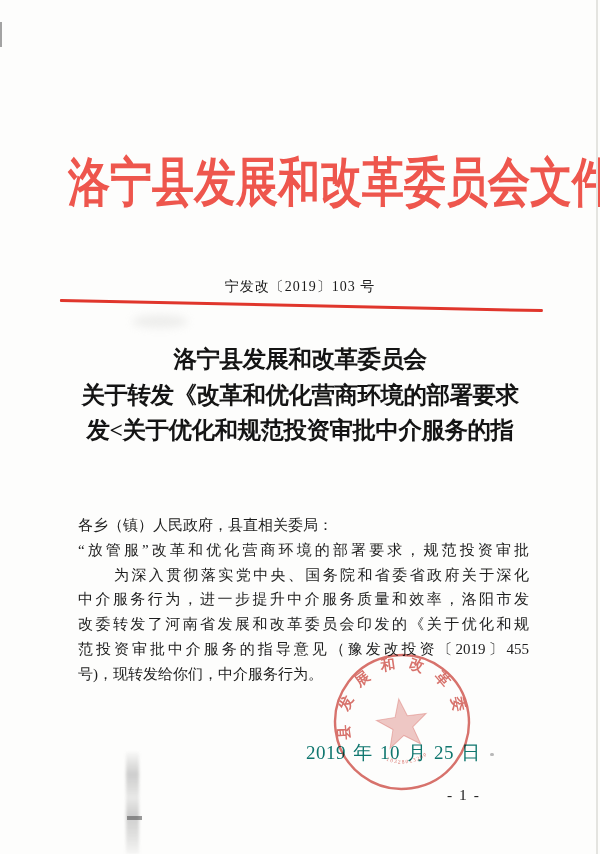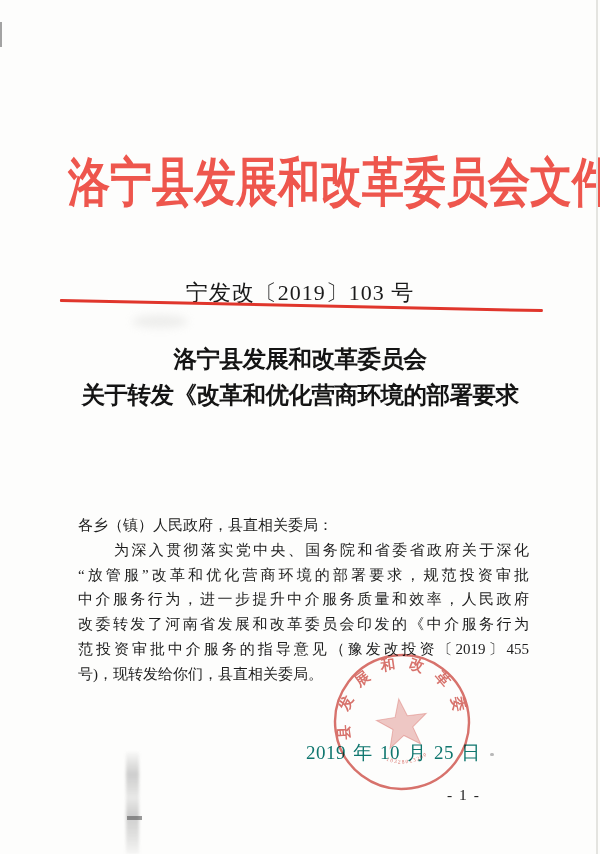--- a/index.html
+++ b/index.html
@@ -24,21 +24,21 @@
     font-weight:bold;
     line-height:1.06;
     white-space:nowrap;
     transform:scale(0.84,1.05);
     transform-origin:center top;
   }
   
   .doc-number{
     position:absolute;top:278px;left:0;right:0;
     text-align:center;
-    font-size:22px;
+    font-size:14px;
     letter-spacing:1px;
     color:#1a1a1a;
   }
   
   .red-rule{
     position:absolute;top:299px;left:60px;
     width:483px;height:3px;
     transform:rotate(1.2deg);
     transform-origin:left top;
     border-radius:1px;
@@ -126,30 +126,31 @@
     <span class="inner" style="color: rgb(238, 86, 77);">洛宁县发展和改革委员会文件</span>
   </div>
 
   <div class="doc-number">宁发改〔2019〕103 号</div>
 
   <div class="red-rule" style="background-color: rgb(224, 54, 44);"></div>
 
   <div class="doc-title">
     <div>洛宁县发展和改革委员会</div>
     <div>关于转发《改革和优化营商环境的部署要求</div>
+    <div>发&lt;关于优化和规范投资审批中介服务的指</div>
   </div>
 
   <div class="body-text">
     <div>各乡（镇）人民政府，县直相关委局：</div>
+    <div class="jline">“放管服”改革和优化营商环境的部署要求，规范投资审批</div>
     <div class="jline indent">为深入贯彻落实党中央、国务院和省委省政府关于深化</div>
-    <div class="jline">“放管服”改革和优化营商环境的部署要求，规范投资审批</div>
-    <div class="jline">中介服务行为，进一步提升中介服务质量和效率，人民政府</div>
-    <div class="jline">改委转发了河南省发展和改革委员会印发的《中介服务行为</div>
+    <div class="jline">中介服务行为，进一步提升中介服务质量和效率，洛阳市发</div>
+    <div class="jline">改委转发了河南省发展和改革委员会印发的《关于优化和规</div>
     <div class="jline">范投资审批中介服务的指导意见（豫发改投资〔2019〕455</div>
-    <div>号)，现转发给你们，县直相关委局。</div>
+    <div>号)，现转发给你们，中介服务行为。</div>
   </div>
 
   <div class="issue-date">2019 年 10 月 25 日</div>
 
   <div class="seal">
     <svg width="144" height="144" viewBox="0 0 142 142">
       <defs>
         <path id="sealTextArc" d="M 19.8,84.7 A 53,53 0 1 1 122.2,84.7" fill="none"></path>
         <path id="sealSerialArc" d="M 42,100 A 41,41 0 0 0 100,100" fill="none"></path>
       </defs>

